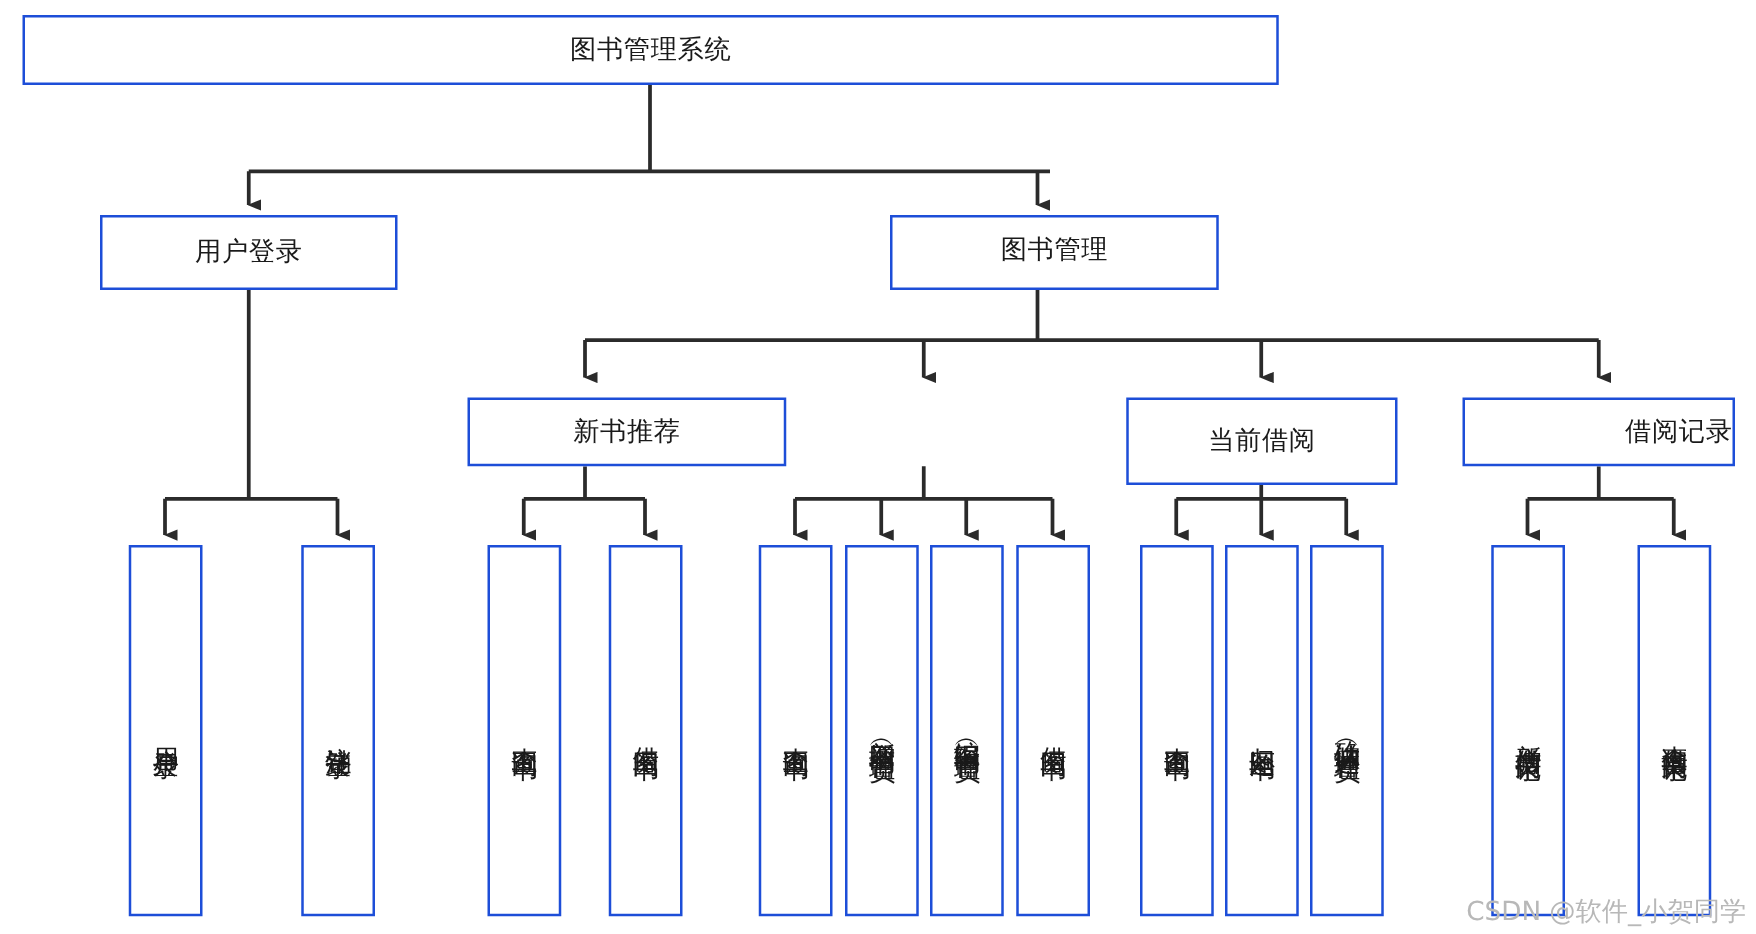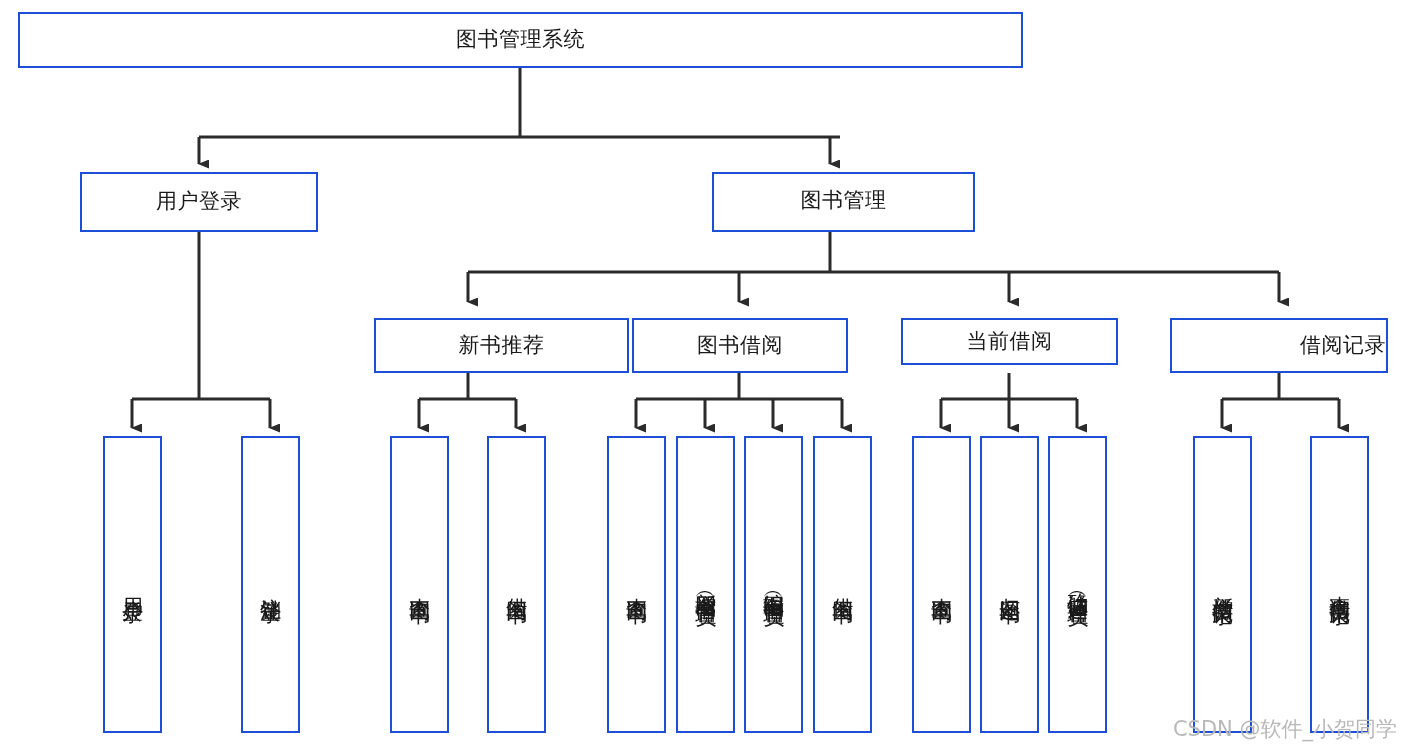--- a/index.html
+++ b/index.html
@@ -139,25 +139,22 @@
   </div>
 
   <div class="node-box horizontal-node" style="left:712px; top:172px; width:263px; height:60px;font-family:Liberation Mono, monospace;">
     <span class="node-label">图书管理</span>
   </div>
 
   <div class="node-box horizontal-node" style="left:361px; top:318px; width:255px; height:55px;margin-left:13px;">
     <span class="node-label">新书推荐</span>
   </div>
 
-  <div class="node-box horizontal-node" style="left:632px; top:318px; width:216px; height:55px;">
-    <span class="node-label">图书借阅</span>
-  </div>
-
-  <div class="node-box horizontal-node" style="left:901px; top:318px; width:217px; height:47px;">
+
+  <div class="node-box horizontal-node" style="left:901px; top:318px; width:217px; height:70px;">
     <span class="node-label">当前借阅</span>
   </div>
 
   <div class="node-box horizontal-node" style="left:1170px; top:318px; width:218px; height:55px;justify-content:flex-end;">
     <span class="node-label">借阅记录</span>
   </div>
 
   <div class="node-box vertical-node" style="left:103px; top:436px; width:59px; height:297px;">
     <span class="node-label">用户登录</span>
   </div>

